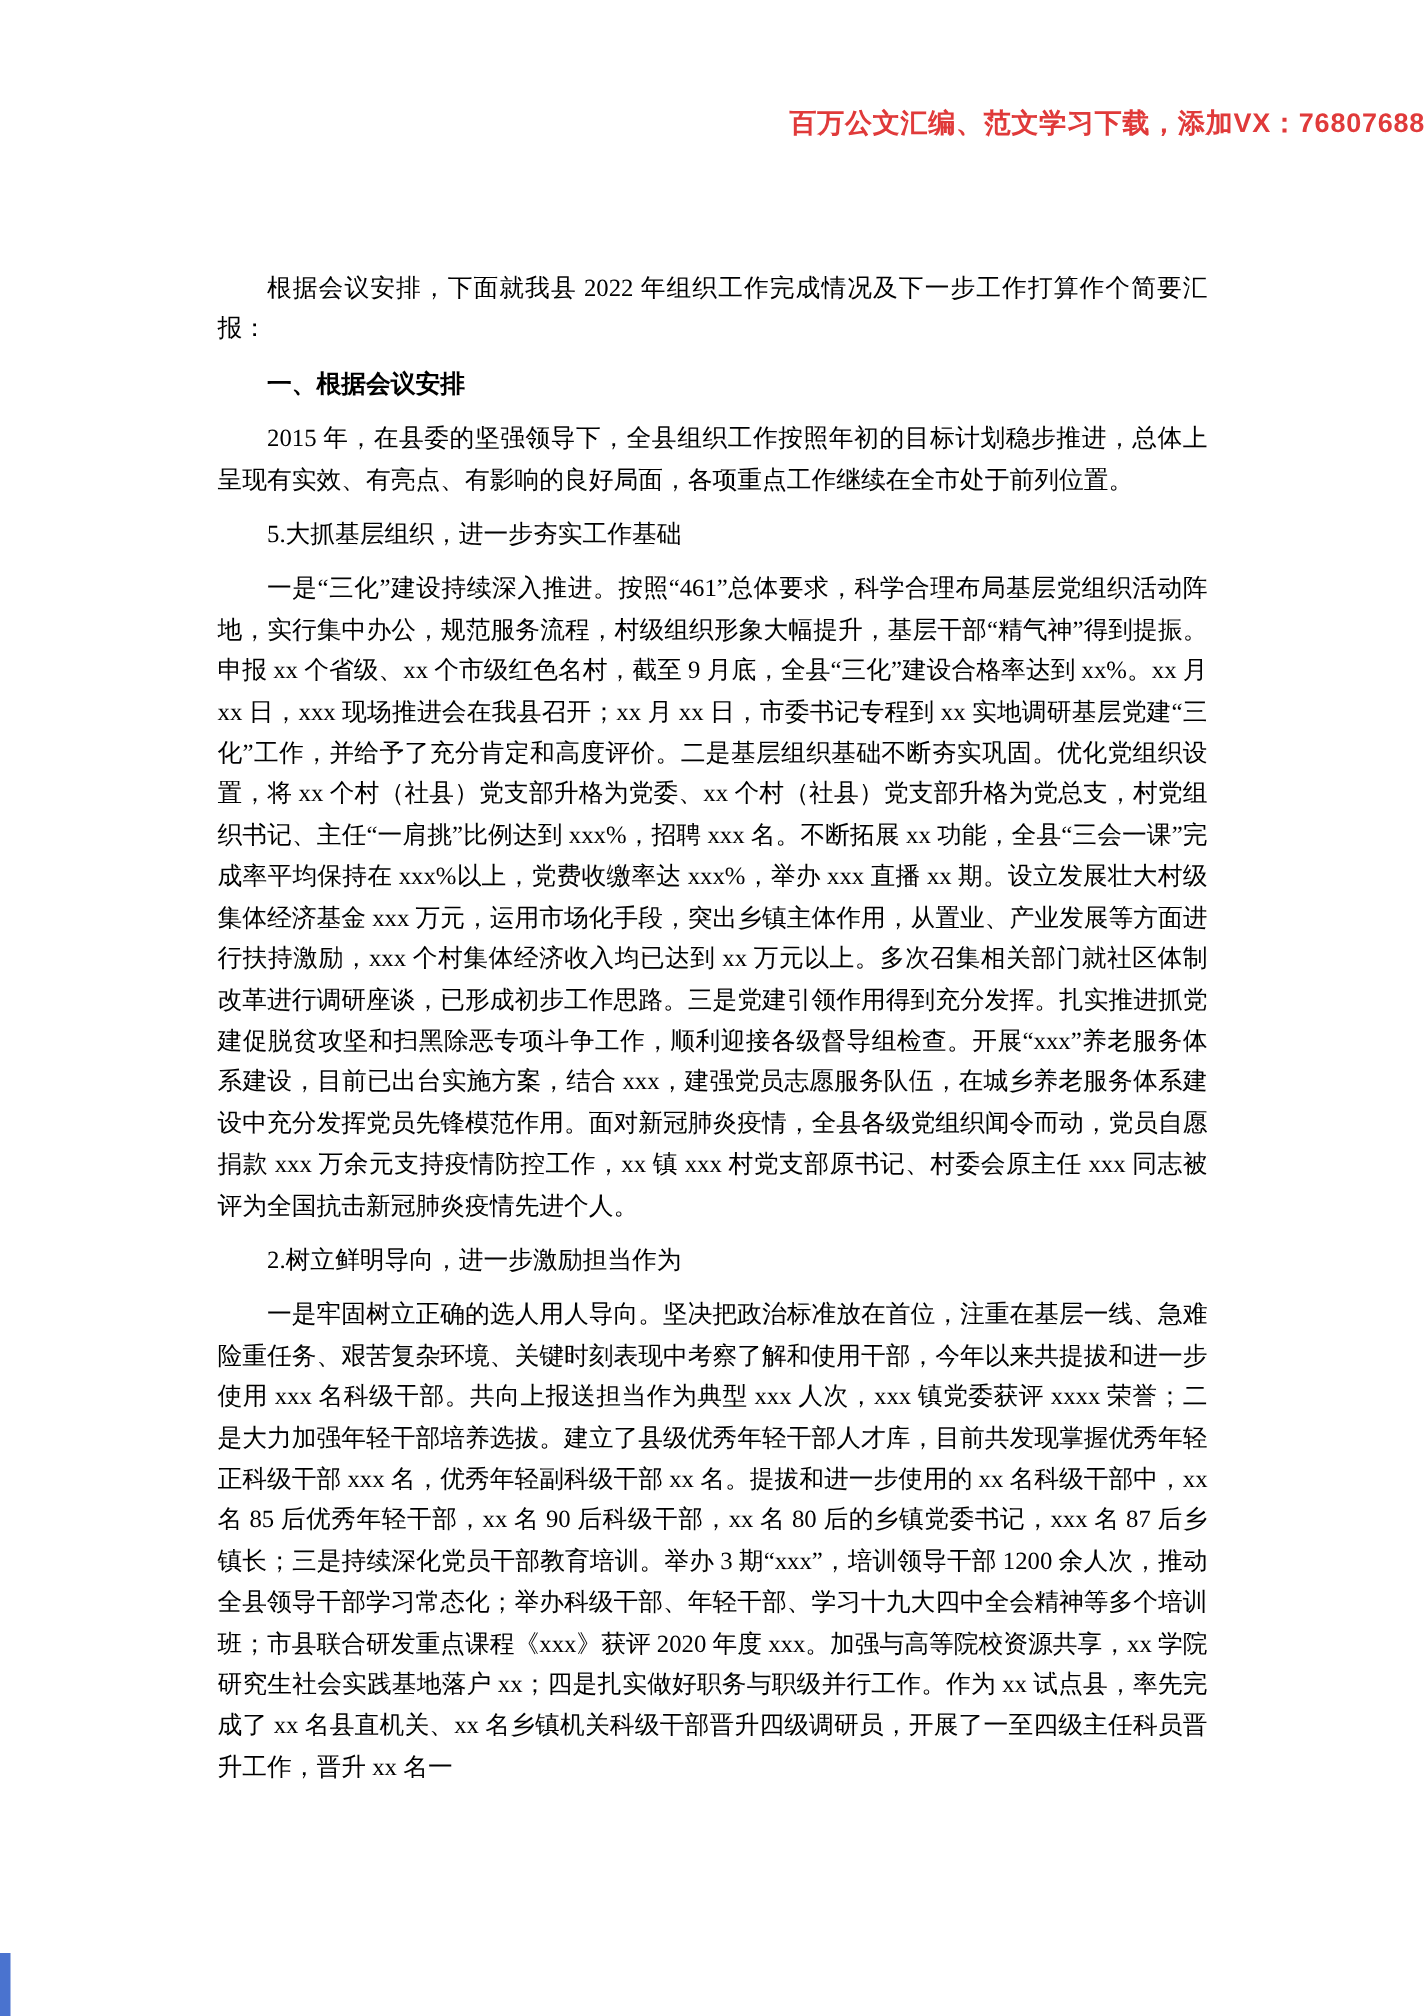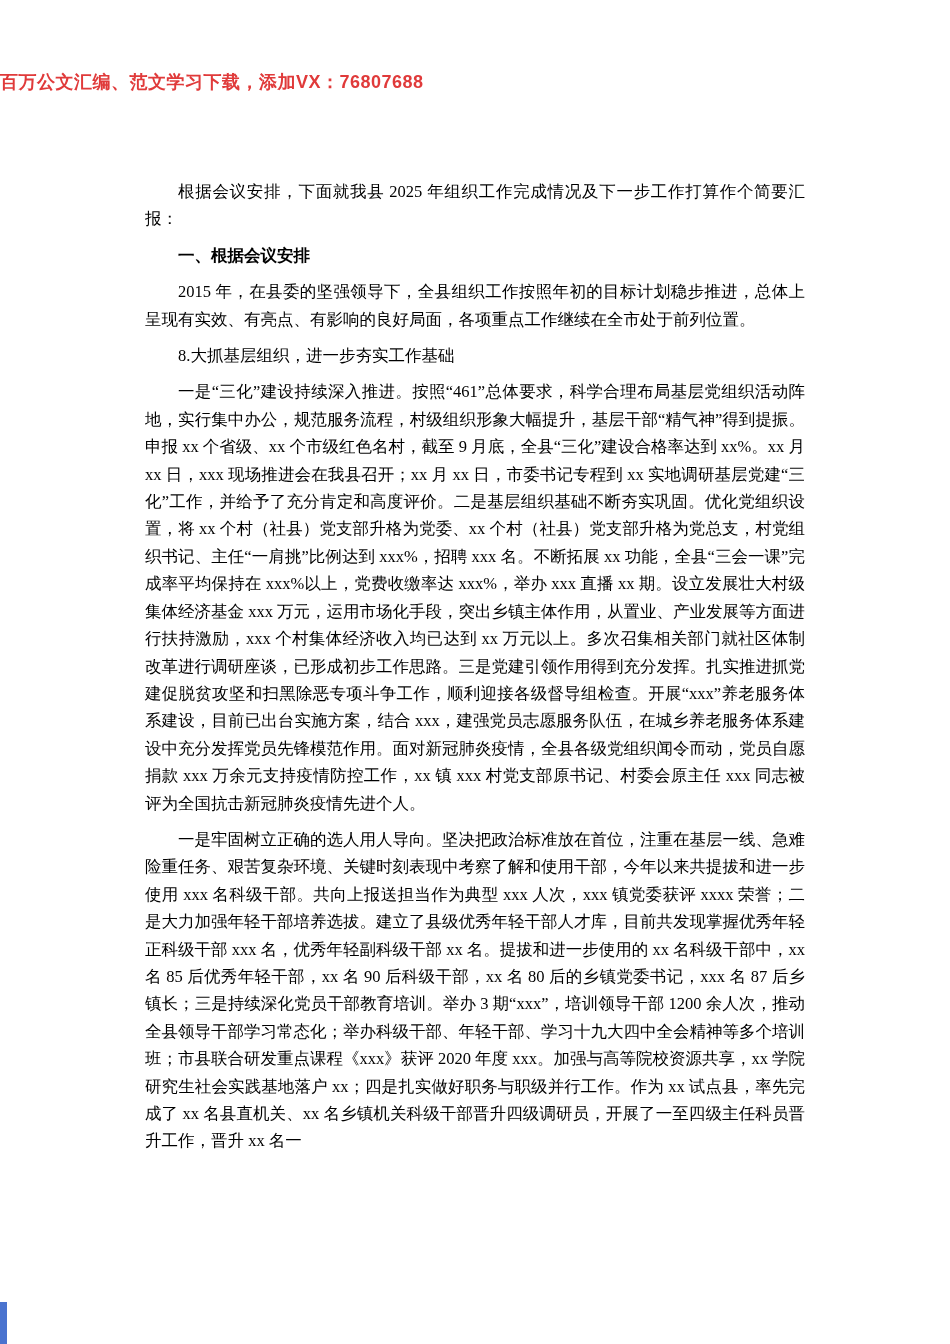--- a/index.html
+++ b/index.html
@@ -13,21 +13,21 @@
   .page {
     position: relative;
     width: 950px;
     height: 1344px;
     background: #ffffff;
     font-family: "Liberation Serif", "DejaVu Serif", serif;
     color: #000000;
   }
   .promo-header {
     margin-top: 70px;
-    text-align: left;
+    text-align: right;
     font-family: "Liberation Sans", "DejaVu Sans", sans-serif;
     font-weight: bold;
     font-size: 18px;
     line-height: 24px;
     color: var(--promo-color, #e03a3a);
     letter-spacing: 0.5px;
   }
   .doc-body {
     margin: 84px 145px 0 145px;
     width: 660px;
@@ -51,21 +51,22 @@
     height: 112px;
     background: var(--accent-blue, #4a73cf);
   }
 </style>
 </head>
 <body>
 
 <div class="page">
   <div class="promo-header">百万公文汇编、范文学习下载，添加VX：76807688</div>
   <div class="doc-body">
-      <p class="body">根据会议安排，下面就我县 2025 年组织工作完成情况及下一步工作打算作个简要汇报：</p>
+      <p class="body">根据会议安排，下面就我县 2022 年组织工作完成情况及下一步工作打算作个简要汇报：</p>
       <p class="heading">一、根据会议安排</p>
       <p class="body">2015 年，在县委的坚强领导下，全县组织工作按照年初的目标计划稳步推进，总体上呈现有实效、有亮点、有影响的良好局面，各项重点工作继续在全市处于前列位置。</p>
-      <p class="subheading">8.大抓基层组织，进一步夯实工作基础</p>
+      <p class="subheading">5.大抓基层组织，进一步夯实工作基础</p>
       <p class="body">一是“三化”建设持续深入推进。按照“461”总体要求，科学合理布局基层党组织活动阵地，实行集中办公，规范服务流程，村级组织形象大幅提升，基层干部“精气神”得到提振。申报 xx 个省级、xx 个市级红色名村，截至 9 月底，全县“三化”建设合格率达到 xx%。xx 月 xx 日，xxx 现场推进会在我县召开；xx 月 xx 日，市委书记专程到 xx 实地调研基层党建“三化”工作，并给予了充分肯定和高度评价。二是基层组织基础不断夯实巩固。优化党组织设置，将 xx 个村（社县）党支部升格为党委、xx 个村（社县）党支部升格为党总支，村党组织书记、主任“一肩挑”比例达到 xxx%，招聘 xxx 名。不断拓展 xx 功能，全县“三会一课”完成率平均保持在 xxx%以上，党费收缴率达 xxx%，举办 xxx 直播 xx 期。设立发展壮大村级集体经济基金 xxx 万元，运用市场化手段，突出乡镇主体作用，从置业、产业发展等方面进行扶持激励，xxx 个村集体经济收入均已达到 xx 万元以上。多次召集相关部门就社区体制改革进行调研座谈，已形成初步工作思路。三是党建引领作用得到充分发挥。扎实推进抓党建促脱贫攻坚和扫黑除恶专项斗争工作，顺利迎接各级督导组检查。开展“xxx”养老服务体系建设，目前已出台实施方案，结合 xxx，建强党员志愿服务队伍，在城乡养老服务体系建设中充分发挥党员先锋模范作用。面对新冠肺炎疫情，全县各级党组织闻令而动，党员自愿捐款 xxx 万余元支持疫情防控工作，xx 镇 xxx 村党支部原书记、村委会原主任 xxx 同志被评为全国抗击新冠肺炎疫情先进个人。</p>
+      <p class="subheading">2.树立鲜明导向，进一步激励担当作为</p>
       <p class="body">一是牢固树立正确的选人用人导向。坚决把政治标准放在首位，注重在基层一线、急难险重任务、艰苦复杂环境、关键时刻表现中考察了解和使用干部，今年以来共提拔和进一步使用 xxx 名科级干部。共向上报送担当作为典型 xxx 人次，xxx 镇党委获评 xxxx 荣誉；二是大力加强年轻干部培养选拔。建立了县级优秀年轻干部人才库，目前共发现掌握优秀年轻正科级干部 xxx 名，优秀年轻副科级干部 xx 名。提拔和进一步使用的 xx 名科级干部中，xx 名 85 后优秀年轻干部，xx 名 90 后科级干部，xx 名 80 后的乡镇党委书记，xxx 名 87 后乡镇长；三是持续深化党员干部教育培训。举办 3 期“xxx”，培训领导干部 1200 余人次，推动全县领导干部学习常态化；举办科级干部、年轻干部、学习十九大四中全会精神等多个培训班；市县联合研发重点课程《xxx》获评 2020 年度 xxx。加强与高等院校资源共享，xx 学院研究生社会实践基地落户 xx；四是扎实做好职务与职级并行工作。作为 xx 试点县，率先完成了 xx 名县直机关、xx 名乡镇机关科级干部晋升四级调研员，开展了一至四级主任科员晋升工作，晋升 xx 名一</p>
     </div>
   <div class="edge-bar"></div>
 </div>
 
 </body></html>

